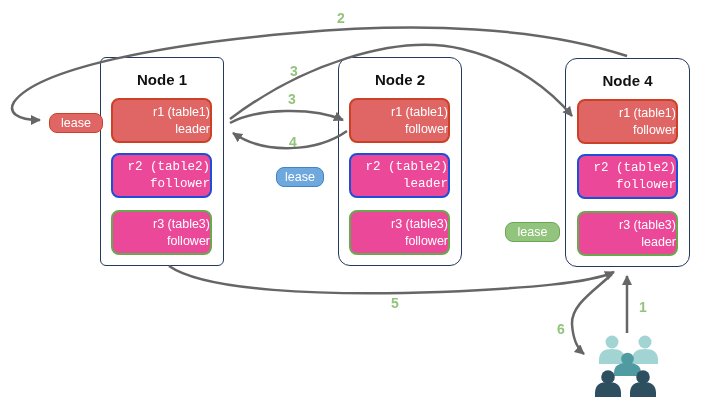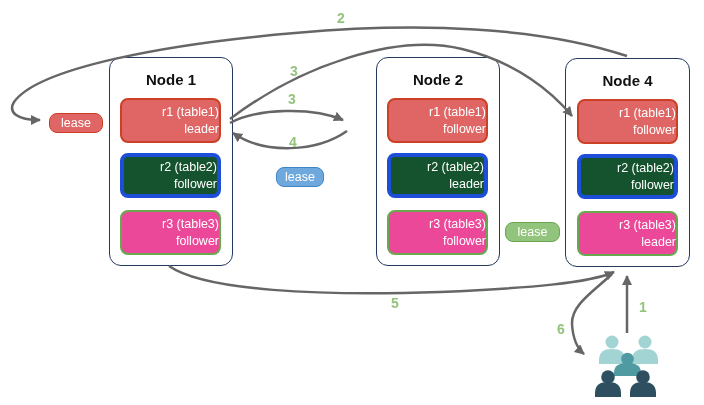--- a/index.html
+++ b/index.html
@@ -8,21 +8,21 @@
   .canvas{position:absolute;left:0;top:0;width:704px;height:405px;background:#fff;}
 
   .node{position:absolute;width:124px;height:209px;background:#ffffff;
         border:1.6px solid #24395e;border-radius:12px;box-sizing:border-box;z-index:2;}
   .node-title{text-align:center;font-weight:bold;font-size:15px;color:#111;padding-top:13px;}
 
   .replica{position:absolute;left:10px;width:101px;height:45px;box-sizing:border-box;
            border-radius:8px;display:flex;flex-direction:column;justify-content:center;
            align-items:flex-end;color:#ffffff;font-size:12.5px;line-height:1.3;text-align:center;}
   .replica.red{background:#e06666;border:2px solid #cc4125;}
-  .replica.blue{background:#14532d;border:4px solid #1d4ed8;}
+  .replica.blue{background:#ec4899;border:2px solid #1d4ed8;font-family:Liberation Mono, monospace;}
   .replica.green{background:#ec4899;border:2px solid #6aa84f;}
   .r1{top:40px}.r2{top:95px}.r3{top:152px}
 
   .lease{position:absolute;height:20px;box-sizing:border-box;border-radius:8px;
          display:flex;align-items:center;justify-content:center;color:#fff;
          font-size:12.5px;z-index:3;}
   .lease-red{left:49px;top:113px;width:54px;background:#e06666;border:1.5px solid #cc4125;}
   .lease-blue{left:276px;top:167px;width:48px;background:#6fa8dc;border:1.5px solid #3d85c6;}
   .lease-green{left:505px;top:222px;width:55px;background:#93c47d;border:1.5px solid #6aa84f;}
 
@@ -68,37 +68,37 @@
       </g>
       <g fill="#2d4f5f">
         <circle cx="608" cy="377" r="6.8"></circle>
         <path d="M 595 397 L 595 393 C 595 385 600 382 608 382 C 616 382 621 385 621 393 L 621 397 Z"></path>
         <circle cx="643" cy="377" r="6.8"></circle>
         <path d="M 630 397 L 630 393 C 630 385 635 382 643 382 C 651 382 656 385 656 393 L 656 397 Z"></path>
       </g>
     </g>
   </svg>
 
-  <div class="node" style="left:109px;top:57px;">
+  <div class="node" style="left:100px;top:57px;border-radius:6px;">
     <div class="node-title">Node 1</div>
     <div class="replica red r1">
       <span>r1 (table1)</span>
       <span>leader</span>
     </div>
     <div class="replica blue r2">
       <span>r2 (table2)</span>
       <span>follower</span>
     </div>
     <div class="replica green r3">
       <span>r3 (table3)</span>
       <span>follower</span>
     </div>
   </div>
 
-  <div class="node" style="left:338px;top:57px;margin-left:38px;">
+  <div class="node" style="left:338px;top:57px;">
     <div class="node-title">Node 2</div>
     <div class="replica red r1">
       <span>r1 (table1)</span>
       <span>follower</span>
     </div>
     <div class="replica blue r2">
       <span>r2 (table2)</span>
       <span>leader</span>
     </div>
     <div class="replica green r3">

